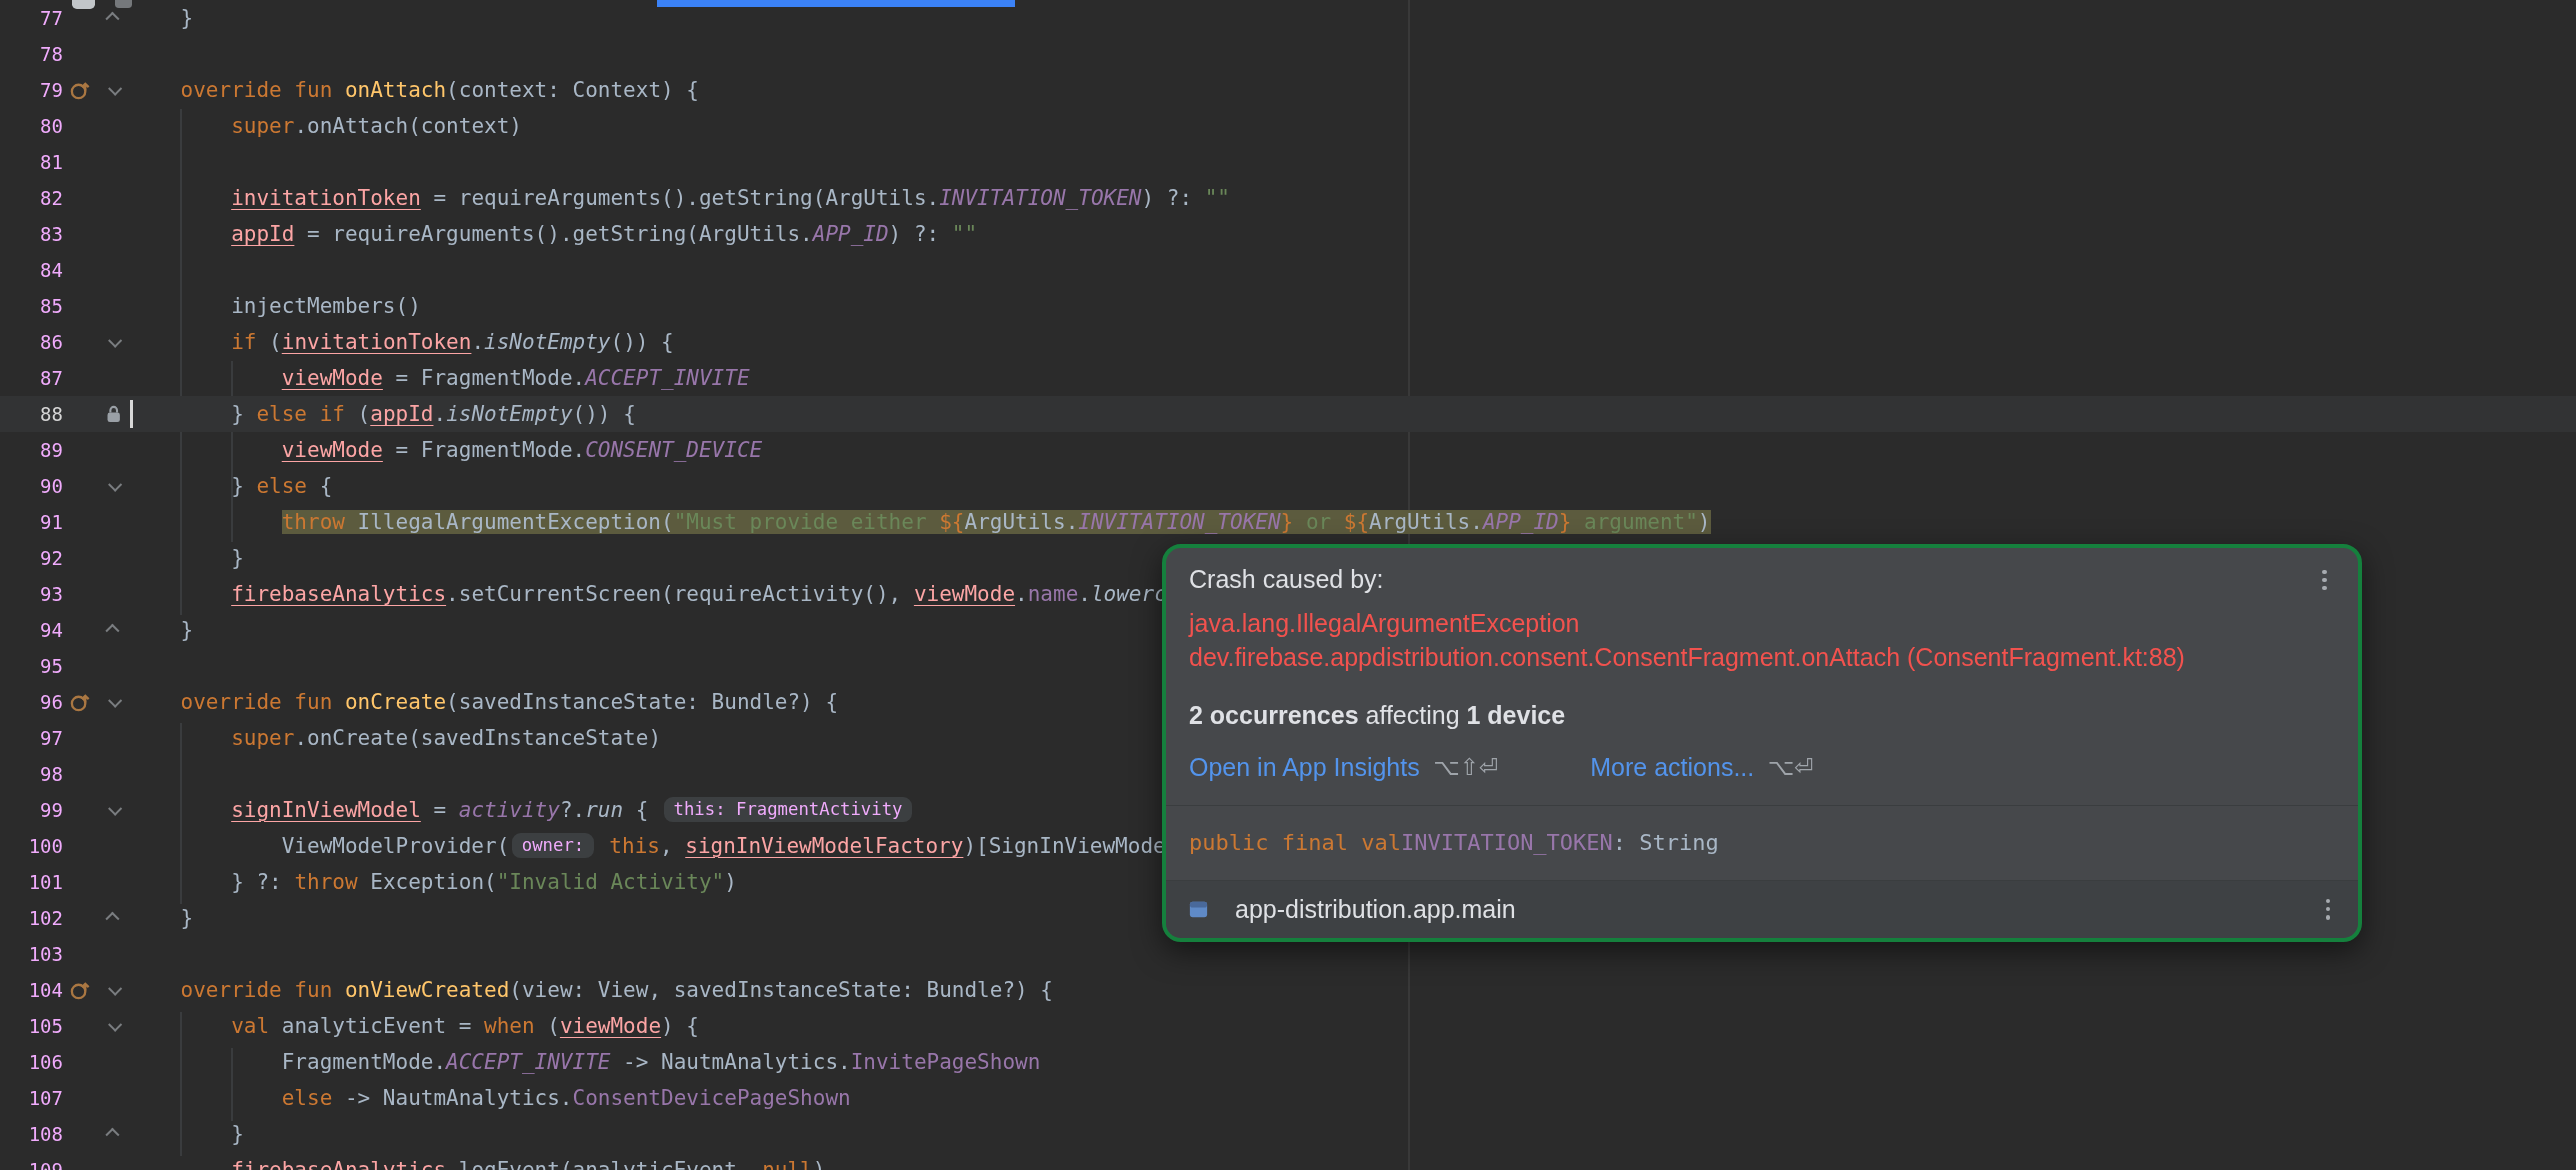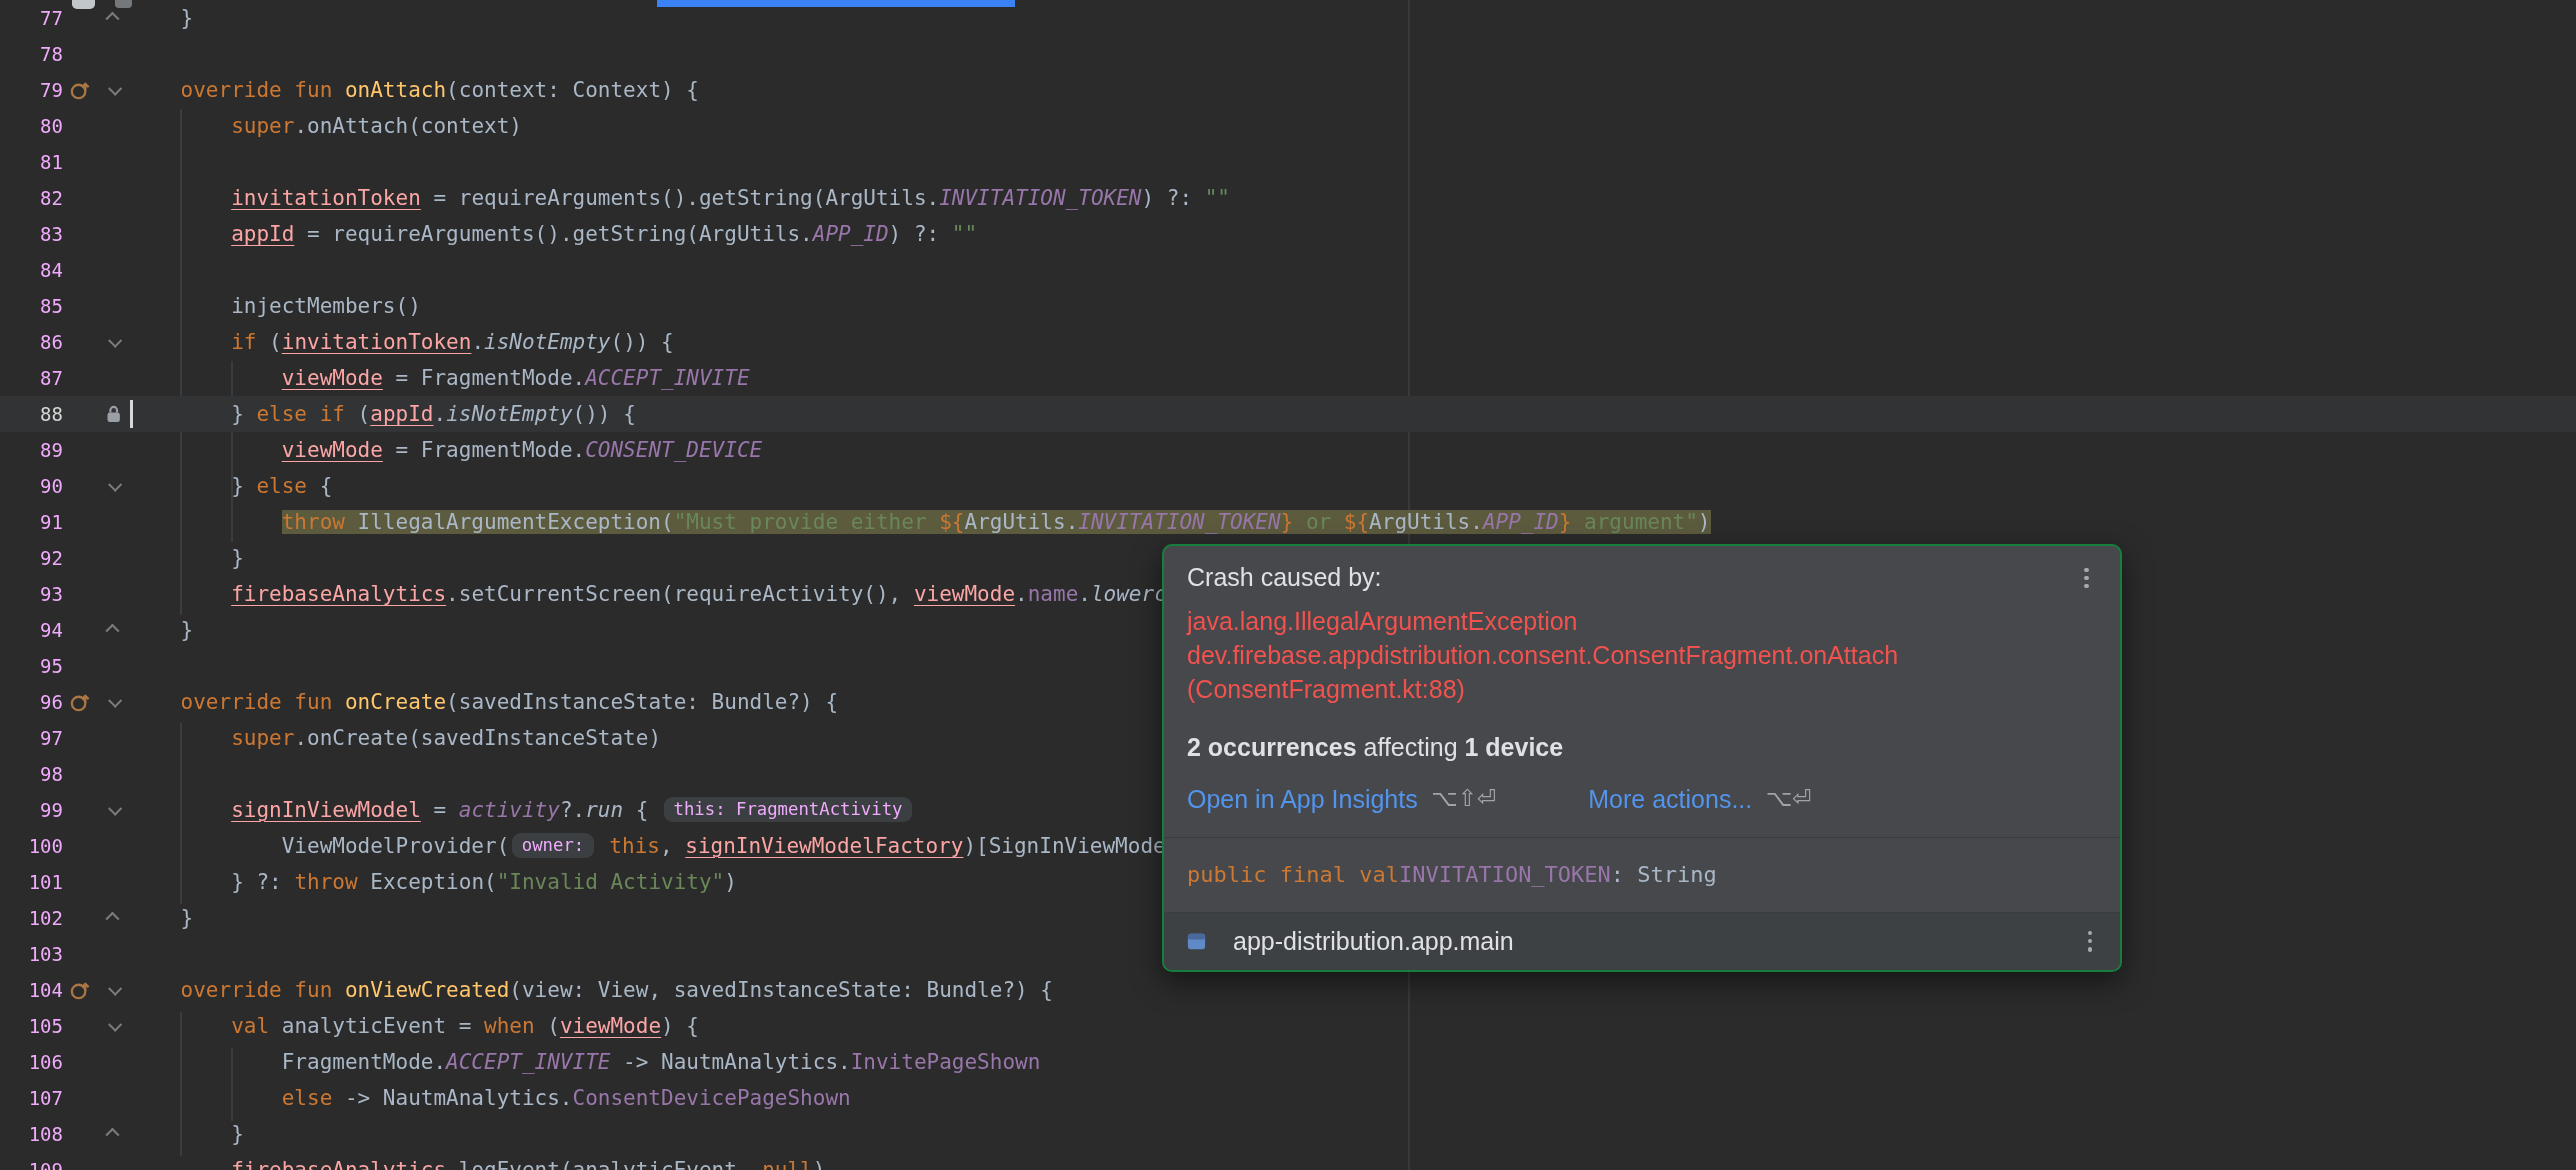--- a/index.html
+++ b/index.html
@@ -38,29 +38,29 @@
   .e{color:#a9b7c6;font-style:italic}
   .pr{color:#9876aa}
   .pr-i{color:#9876aa;font-style:italic}
   .t{color:#cc7832}
   .hl{background:#5c5b3e}
   .hint{display:inline-block;vertical-align:middle;transform:translateY(-1.9px);background:#3c3f41;color:#f0abfc;
         border-radius:8.7px;padding:1px 9.6px;font-size:17.3px;line-height:23px;margin:0 2.9px;
         font-family:"DejaVu Sans Mono",monospace}
 
   
-  .popup{position:absolute;left:1162px;top:544px;width:960px;background:#46484b;border:2px solid #15803d;
-         border-radius:10px;overflow:hidden;z-index:20;box-shadow:0 9.6px 29px rgba(0,0,0,.5);
+  .popup{position:absolute;left:1162px;top:544px;width:1200px;background:#46484b;border:4px solid #15803d;
+         border-radius:19px;overflow:hidden;z-index:20;box-shadow:0 9.6px 29px rgba(0,0,0,.5);
          font-family:"Liberation Sans","DejaVu Sans",sans-serif;color:#dfe1e5;font-size:25px}
   .p-crash{padding:17.3px 19px 23px 23px}
   .p-row1{display:flex;justify-content:space-between;align-items:center;margin-bottom:11.5px}
   .p-red{color:#f2524e;line-height:34px}
   .p-occ{margin-top:27px}
   .p-occ b{font-weight:700}
-  .p-links{margin-top:23px;display:flex;}
+  .p-links{margin-top:23px;display:flex;align-items:center}
   .link{color:#5394ec;cursor:pointer}
   .kbd{color:#9fa4aa;margin-left:13.5px;font-size:23px}
   .link.more{margin-left:92px}
   .p-sig{height:75px;display:flex;align-items:center;padding-left:23px;border-top:1.9px solid #3a3d3f;
          font-family:"DejaVu Sans Mono",monospace;font-size:22px}
   .p-mod{height:58px;display:flex;align-items:center;gap:25px;padding:0 15.4px 0 21px;background:#3e4144;
          border-top:1.9px solid #3a3d3f}
   .kebab{display:flex;flex-direction:column;gap:3.8px;align-items:center;justify-content:center;
          width:29px;height:29px;cursor:pointer;flex:none}
   .kebab i{width:4.3px;height:4.3px;border-radius:50%;background:#a7abb0;display:block}

